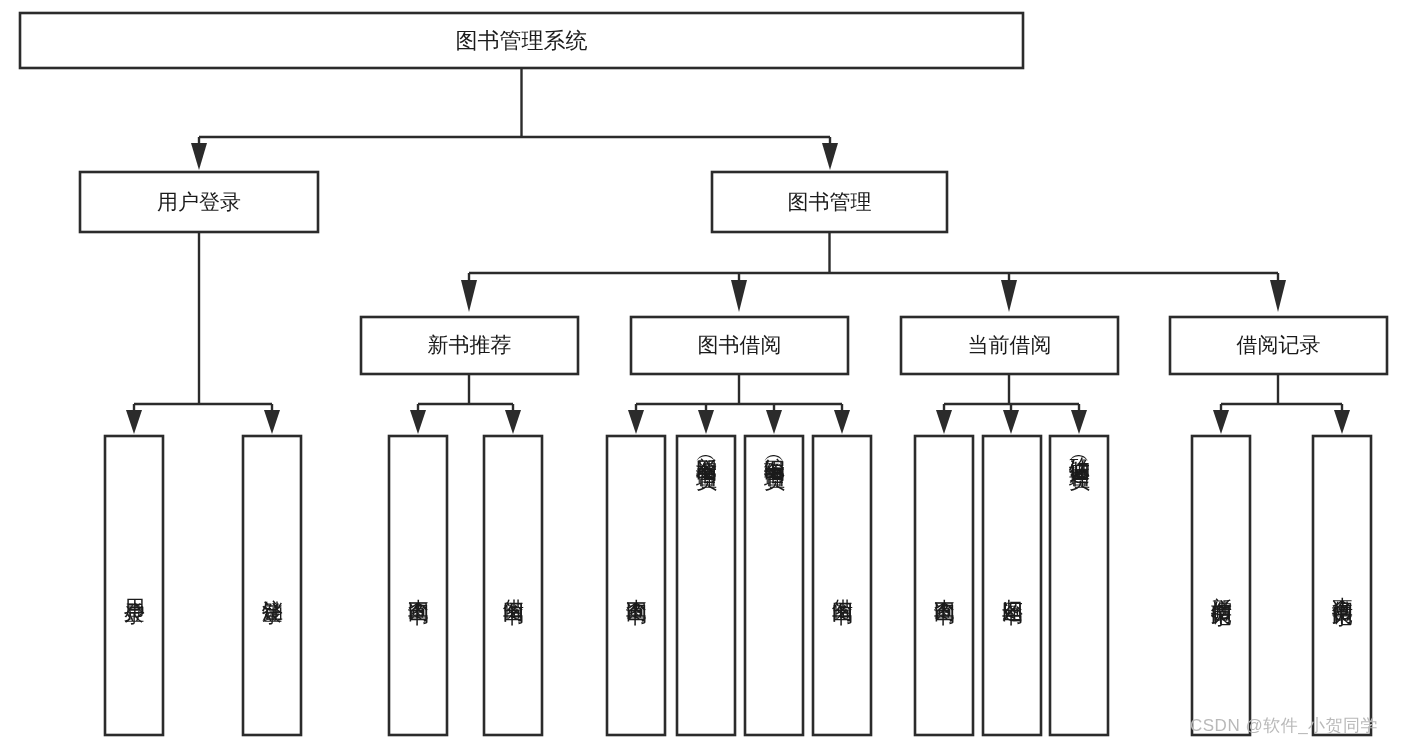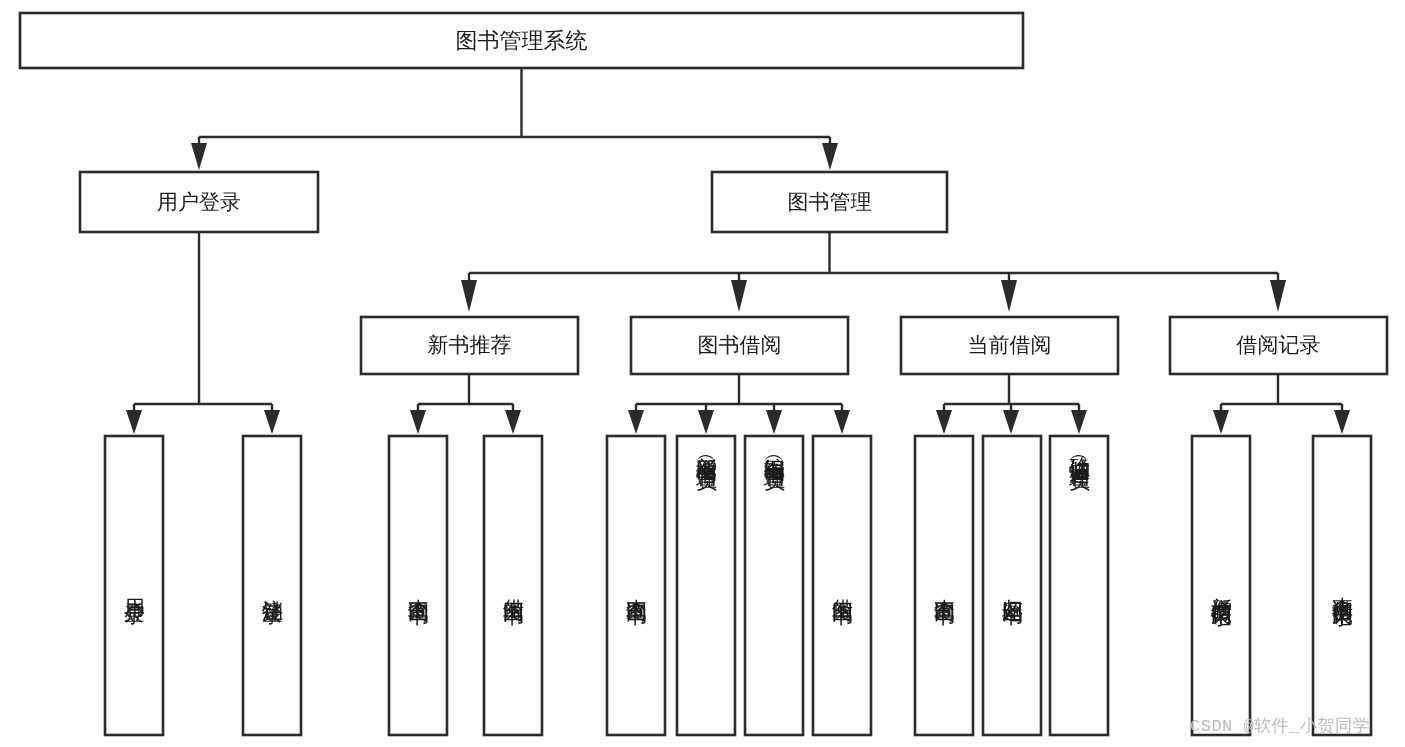--- a/index.html
+++ b/index.html
@@ -67,21 +67,21 @@
     letter-spacing: 2px;
     color: #1b1b1b;
     white-space: nowrap;
     user-select: none;
     text-align: center;
   }
   .watermark {
     position: absolute;
     left: 1190px;
     top: 714px;
-    font-family: Liberation Mono, monospace;
+    font-family: Liberation Sans, sans-serif;
     font-size: 17px;
     color: #b9b9b9;
     white-space: nowrap;
     user-select: none;
     letter-spacing: 0.5px;
   }
 </style>
 </head>
 <body>
 

